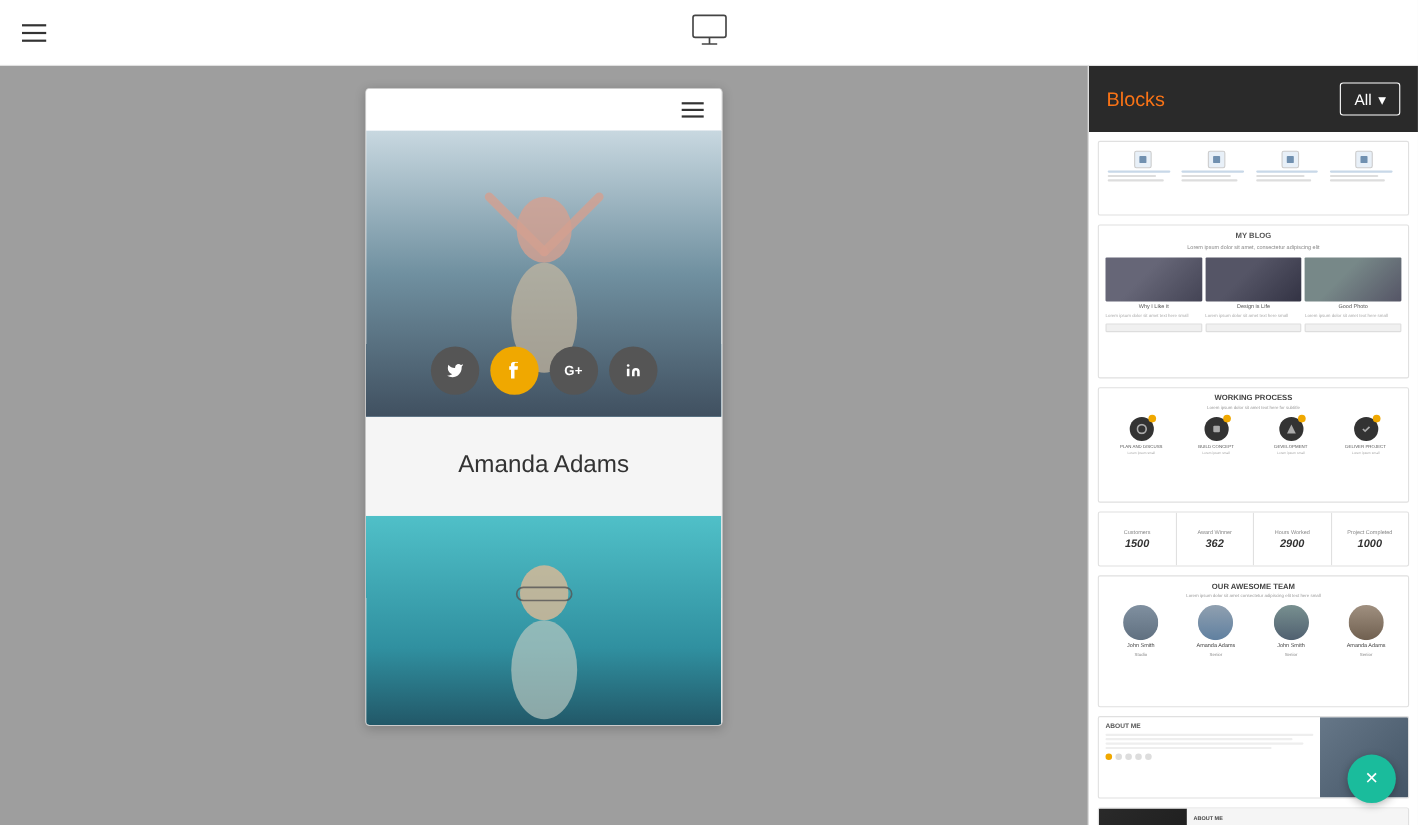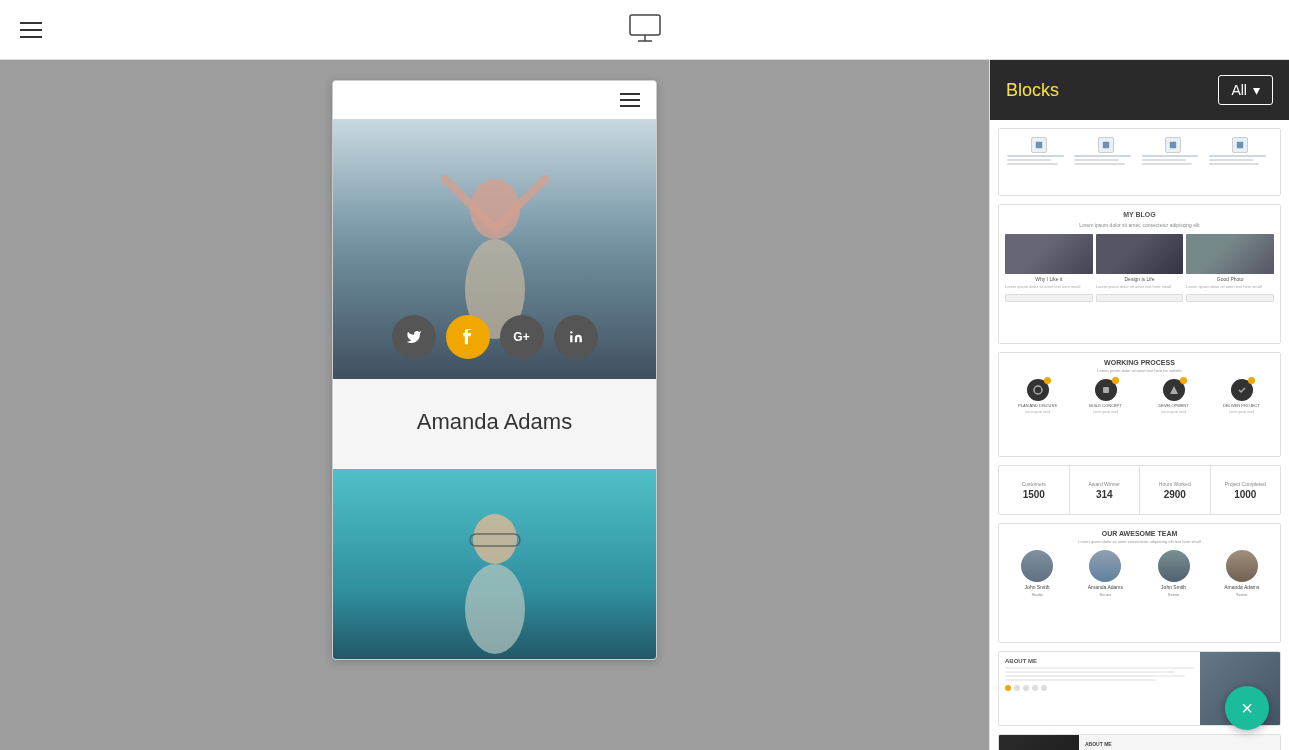--- a/index.html
+++ b/index.html
@@ -196,21 +196,21 @@
       justify-content: space-between;
       padding: 0 16px;
       height: 60px;
       background: #2a2a2a;
       color: #fff;
     }
 
     .blocks-title {
       font-size: 18px;
       font-weight: 500;
-      color: #fde047;
+      color: #f97316;
     }
 
     .all-dropdown {
       display: flex;
       align-items: center;
       gap: 6px;
       padding: 6px 12px;
       border: 1px solid #fff;
       border-radius: 3px;
       color: #fff;
@@ -401,20 +401,21 @@
     }
     .bt4-stat:last-child { border-right: none; }
     .bt4-label {
       font-size: 5px;
       color: #888;
     }
     .bt4-value {
       font-size: 10px;
       font-weight: bold;
       color: #333;
+      font-style: italic;
     }
 
     
     .bt5 { height: 120px; padding: 6px; }
     .bt5-title {
       text-align: center;
       font-size: 7px;
       color: #444;
       font-weight: bold;
       margin-bottom: 2px;
@@ -767,21 +768,21 @@
       </div>
 
       <div class="block-thumb bt4">
         <div class="bt4-inner">
           <div class="bt4-stat">
             <div class="bt4-label">Customers</div>
             <div class="bt4-value">1500</div>
           </div>
           <div class="bt4-stat">
             <div class="bt4-label">Award Winner</div>
-            <div class="bt4-value">314</div>
+            <div class="bt4-value">362</div>
           </div>
           <div class="bt4-stat">
             <div class="bt4-label">Hours Worked</div>
             <div class="bt4-value">2900</div>
           </div>
           <div class="bt4-stat">
             <div class="bt4-label">Project Completed</div>
             <div class="bt4-value">1000</div>
           </div>
         </div>

